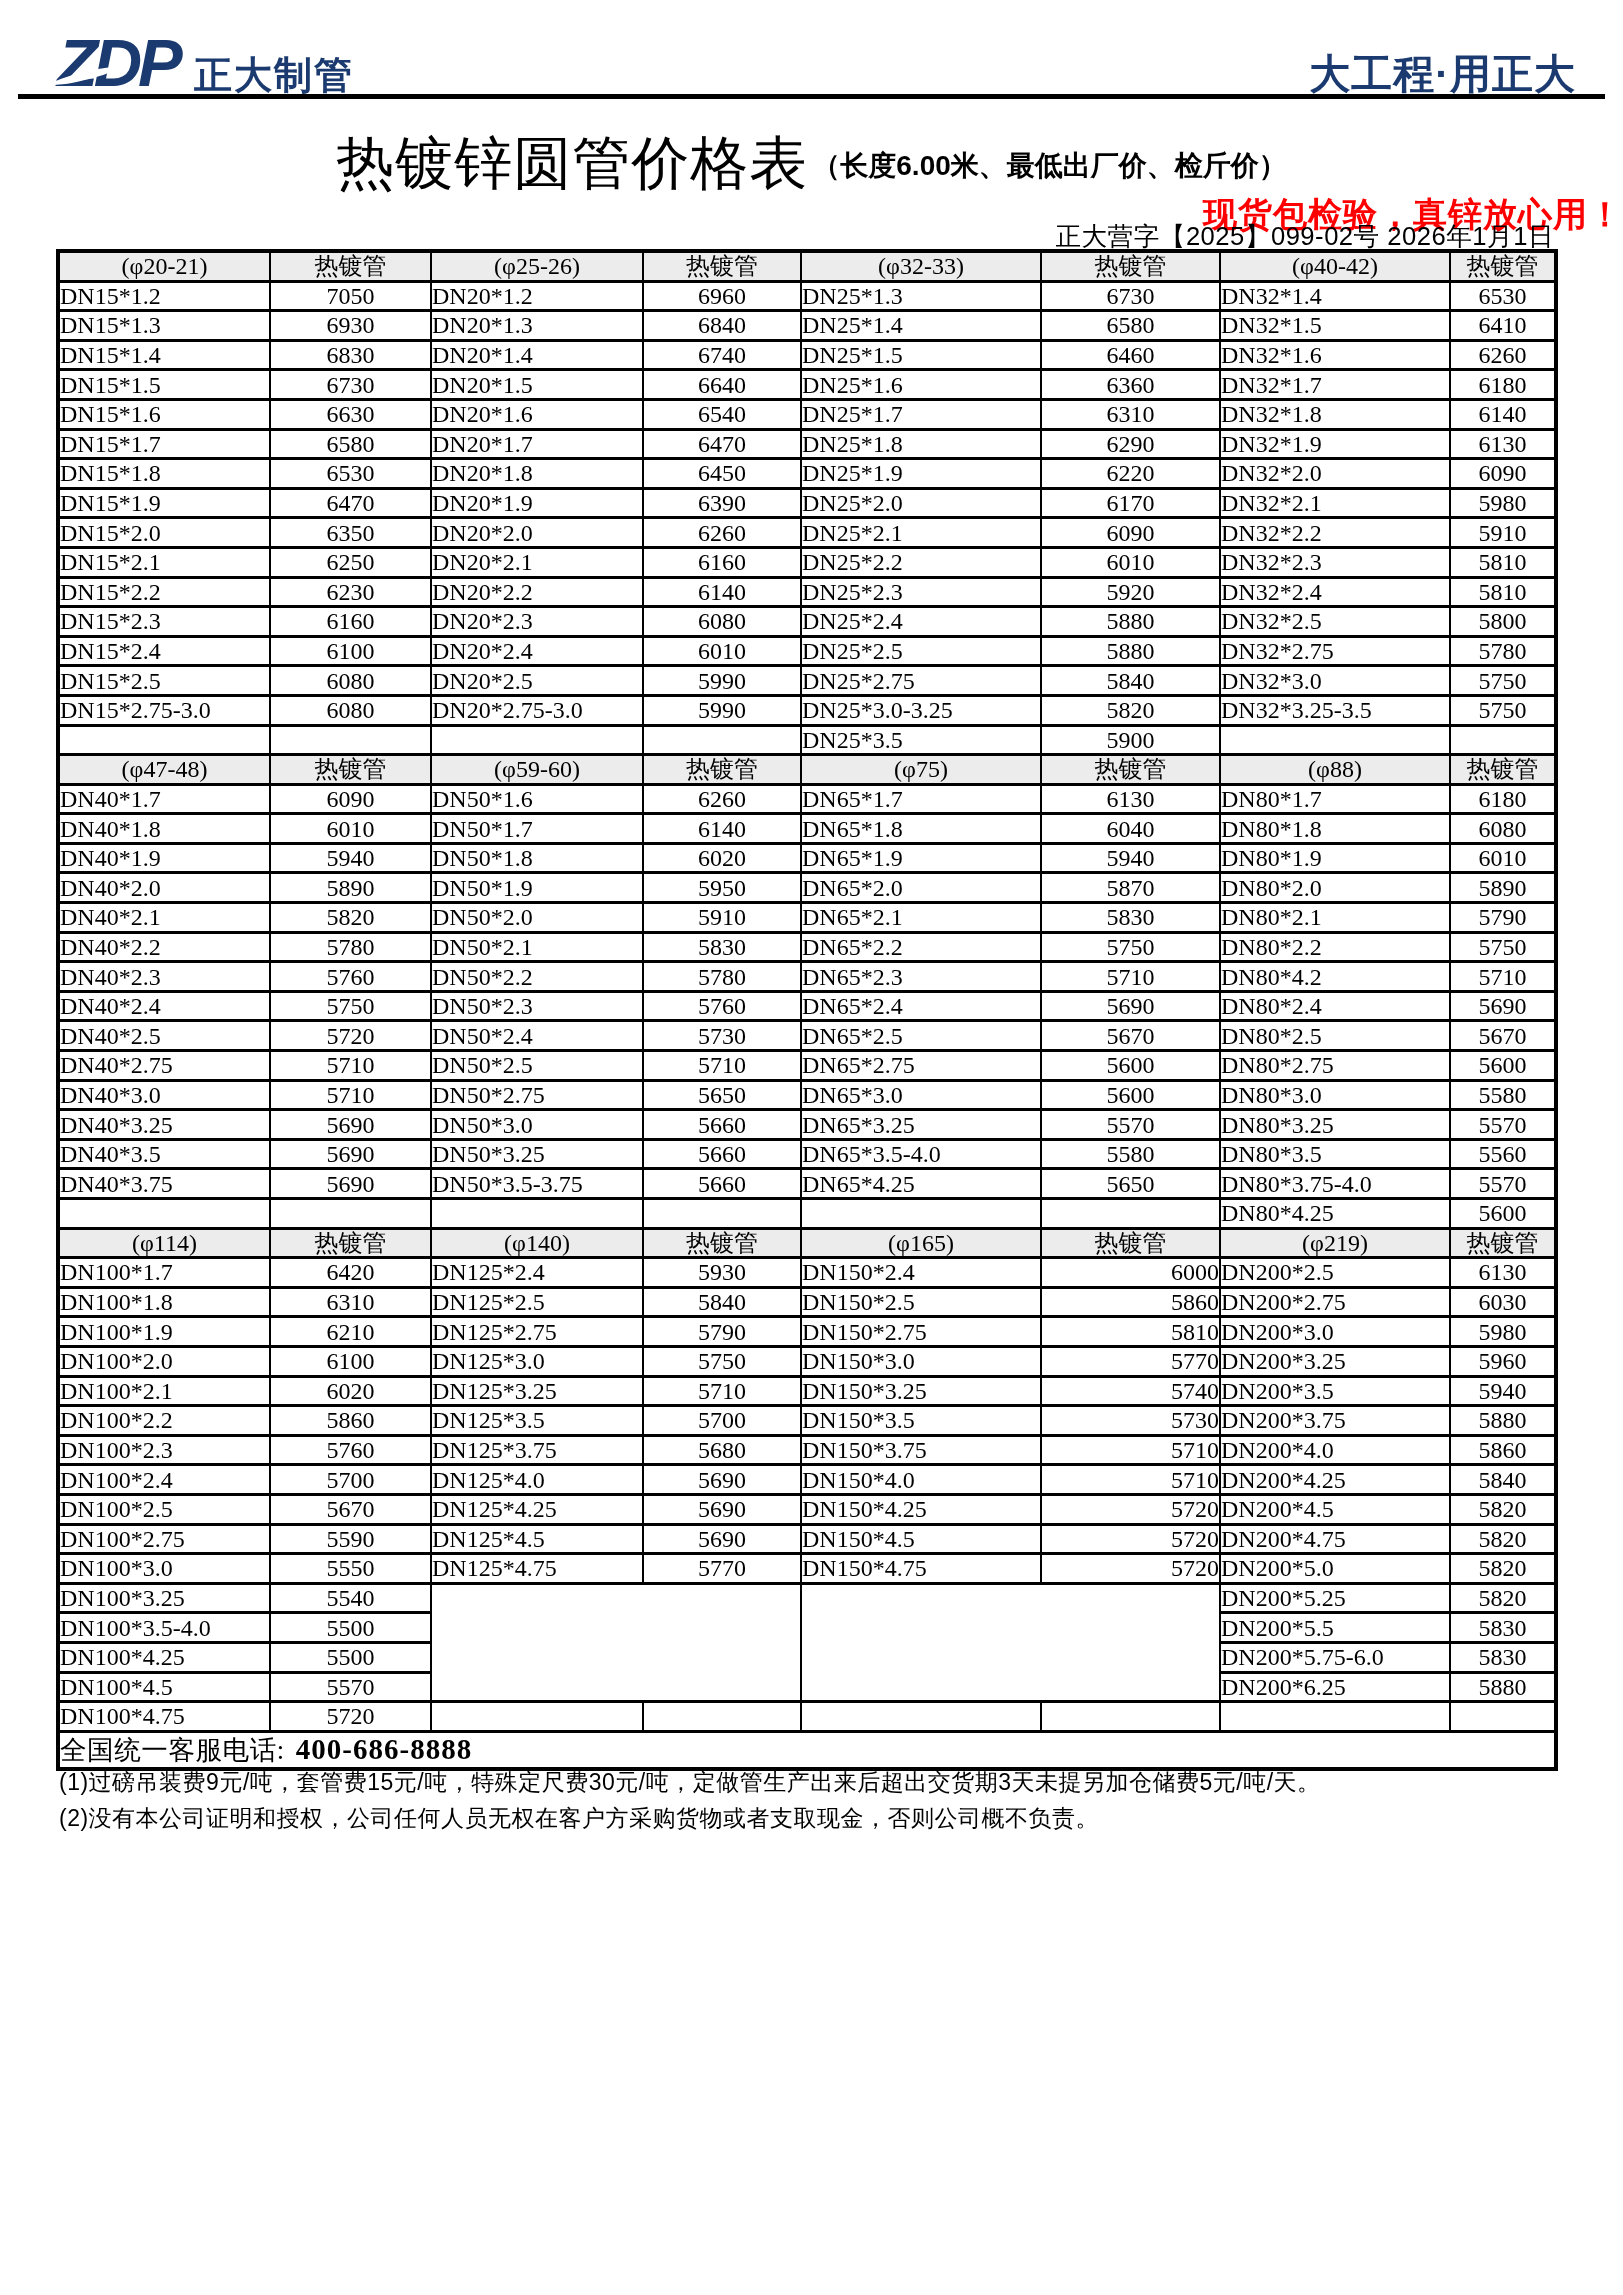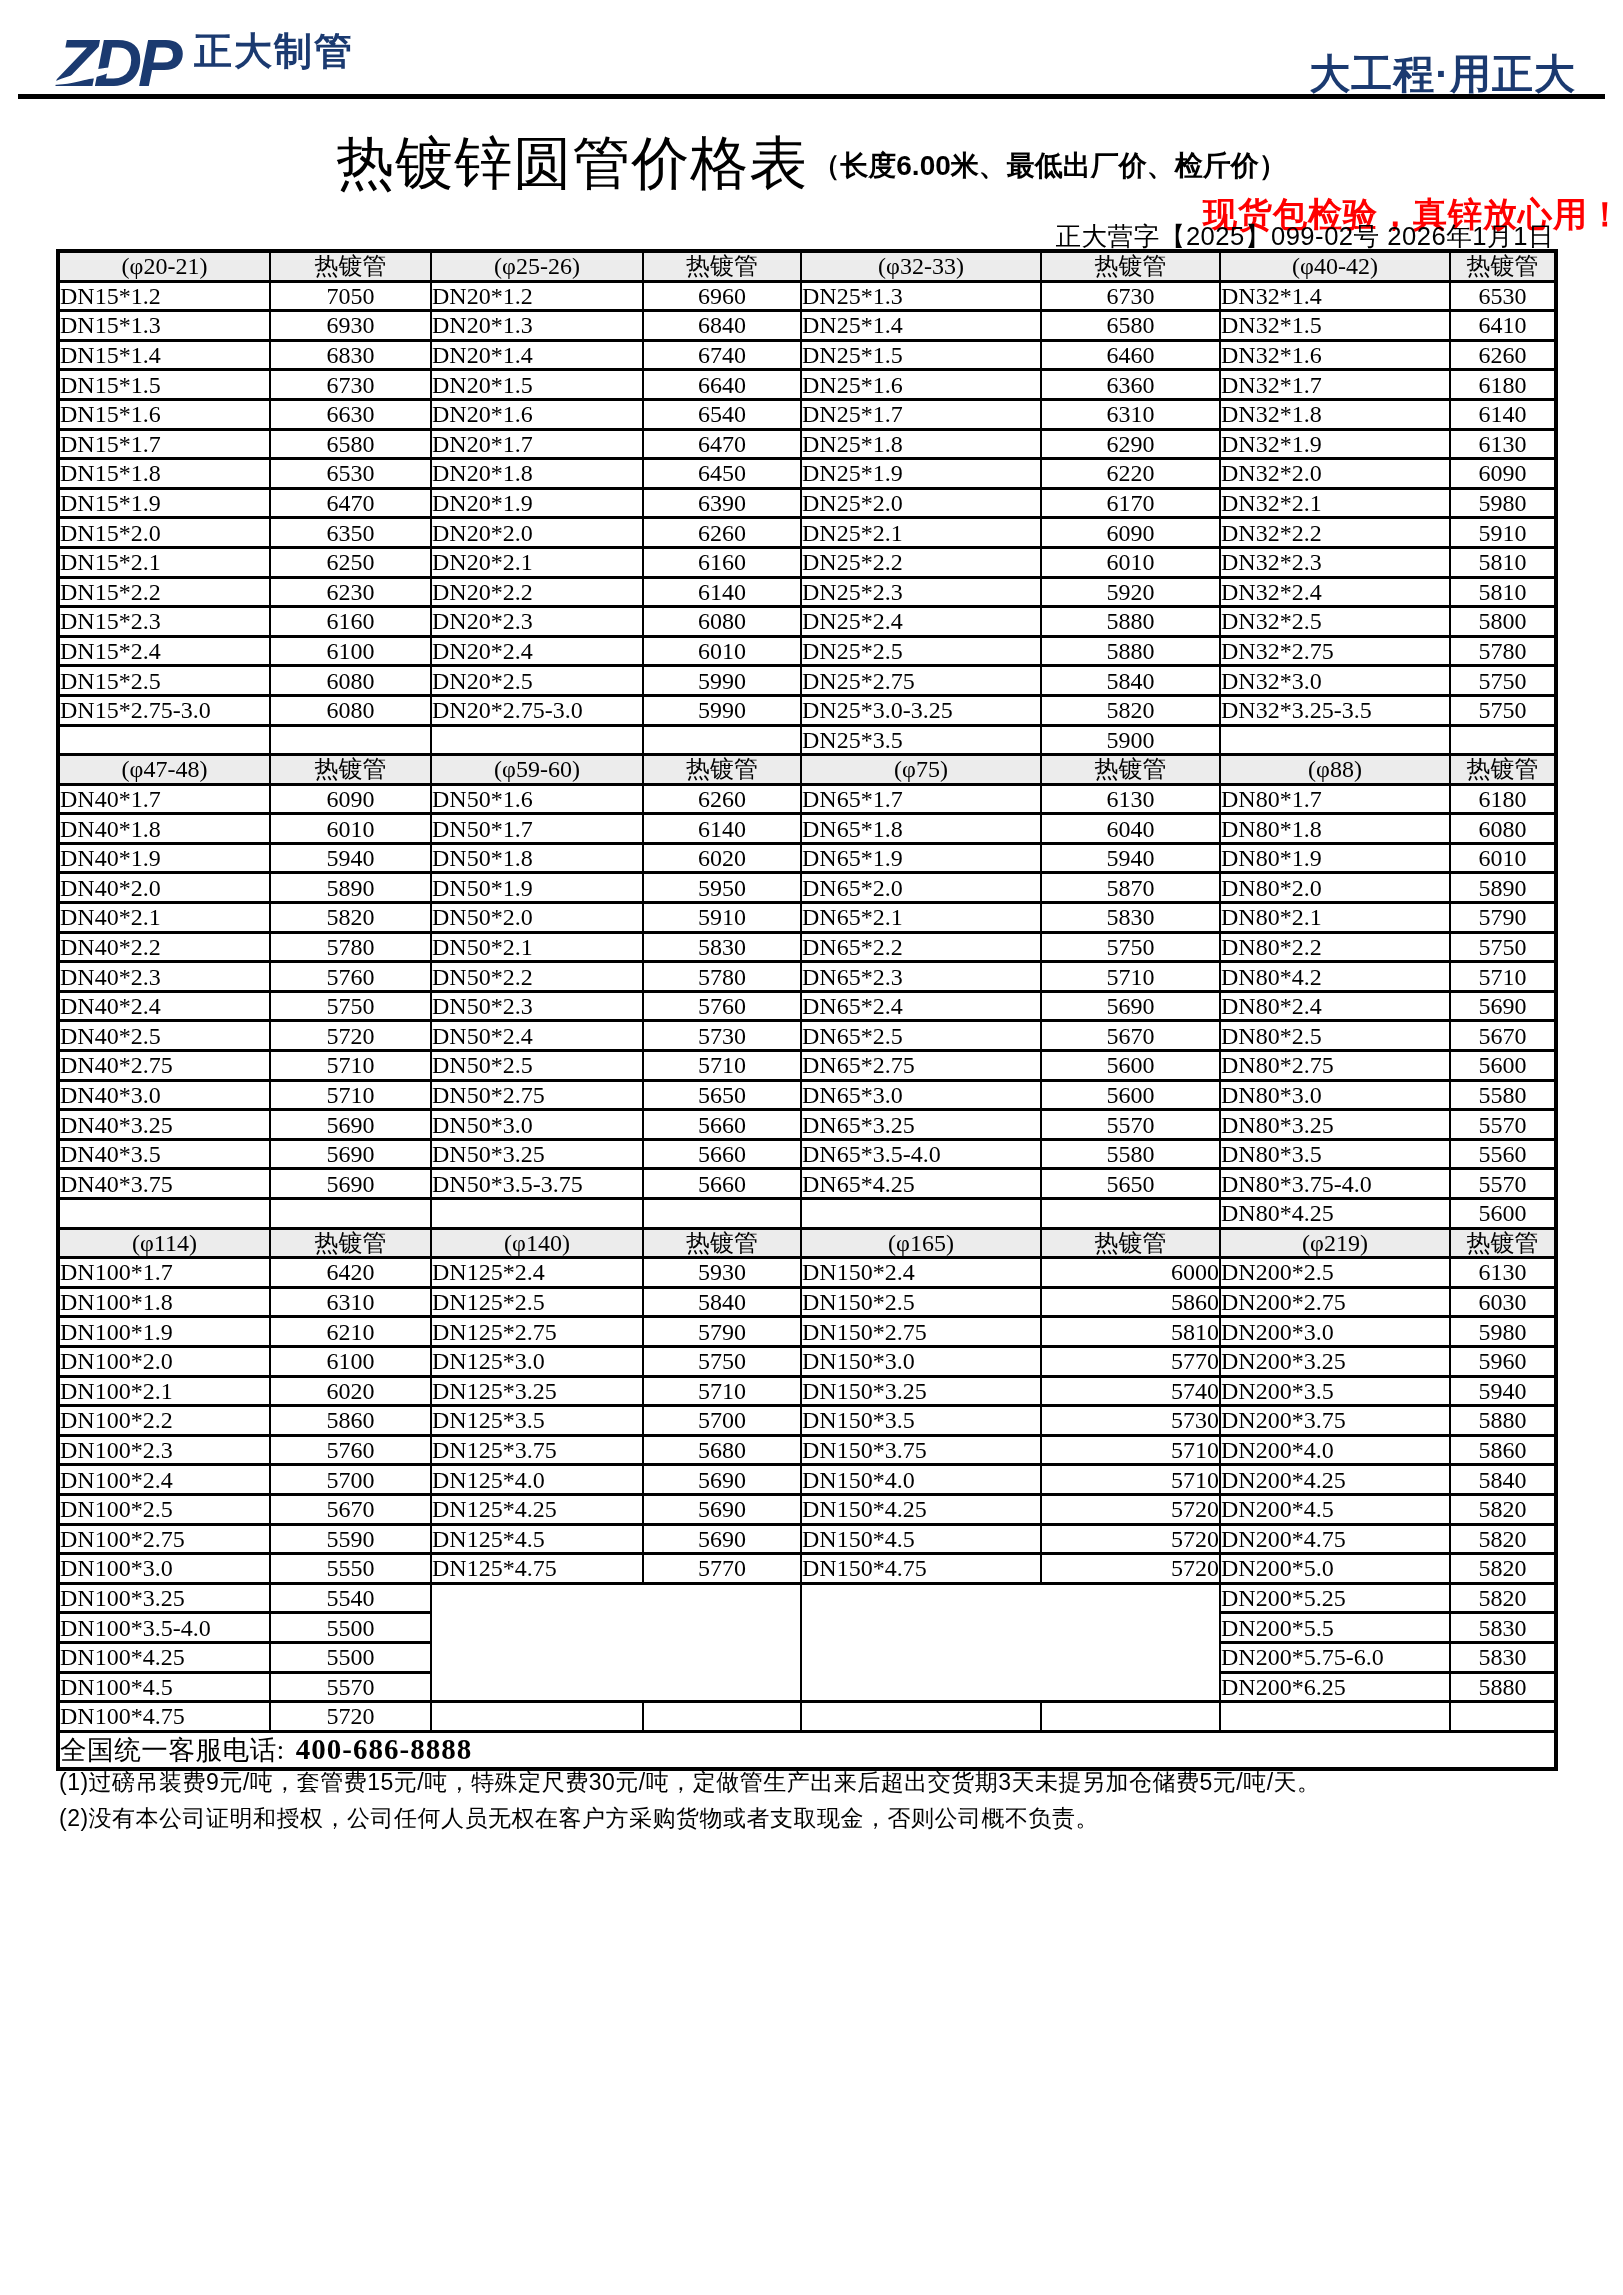--- a/index.html
+++ b/index.html
@@ -1,20 +1,20 @@
 <!DOCTYPE html>
 <html style="font-size:8.2px"><head>
 <meta charset="utf-8">
 <style>
   html,body{margin:0;padding:0;background:#ffffff;}
   body{width:1623px;height:2295px;font-family:"Liberation Sans","DejaVu Sans",sans-serif;color:#000;}
   .page{position:relative;width:1623px;height:2295px;background:#fff;overflow:hidden;}
 
   
-  .logo{position:absolute;left:57px;top:32px;display:flex;gap:15.3px;color:#1b3a70;}
+  .logo{position:absolute;left:57px;top:32px;display:flex;align-items:flex-end;gap:15.3px;color:#1b3a70;}
   .zdp{font-size:67px;font-weight:bold;font-style:italic;letter-spacing:-4.1px;line-height:.92;position:relative;}
   .zdp .swoosh{position:absolute;left:-5.1px;bottom:13.3px;width:65px;height:8.2px;background:#fff;
     border-radius:50%;transform:rotate(-14deg);}
   .logo-name{font-size:38px;font-weight:900;line-height:1;letter-spacing:2px;}
   .slogan{position:absolute;right:47px;top:47px;font-size:41px;font-weight:900;color:#1b3a70;letter-spacing:1px;}
   .header-rule{position:absolute;left:18px;right:18px;top:94px;height:5.1px;background:#000;}
 
   
   .title-line{position:absolute;top:125px;left:0;width:100%;text-align:center;white-space:nowrap;}
   .main-title{font-size:58px;font-weight:400;letter-spacing:1px;}

